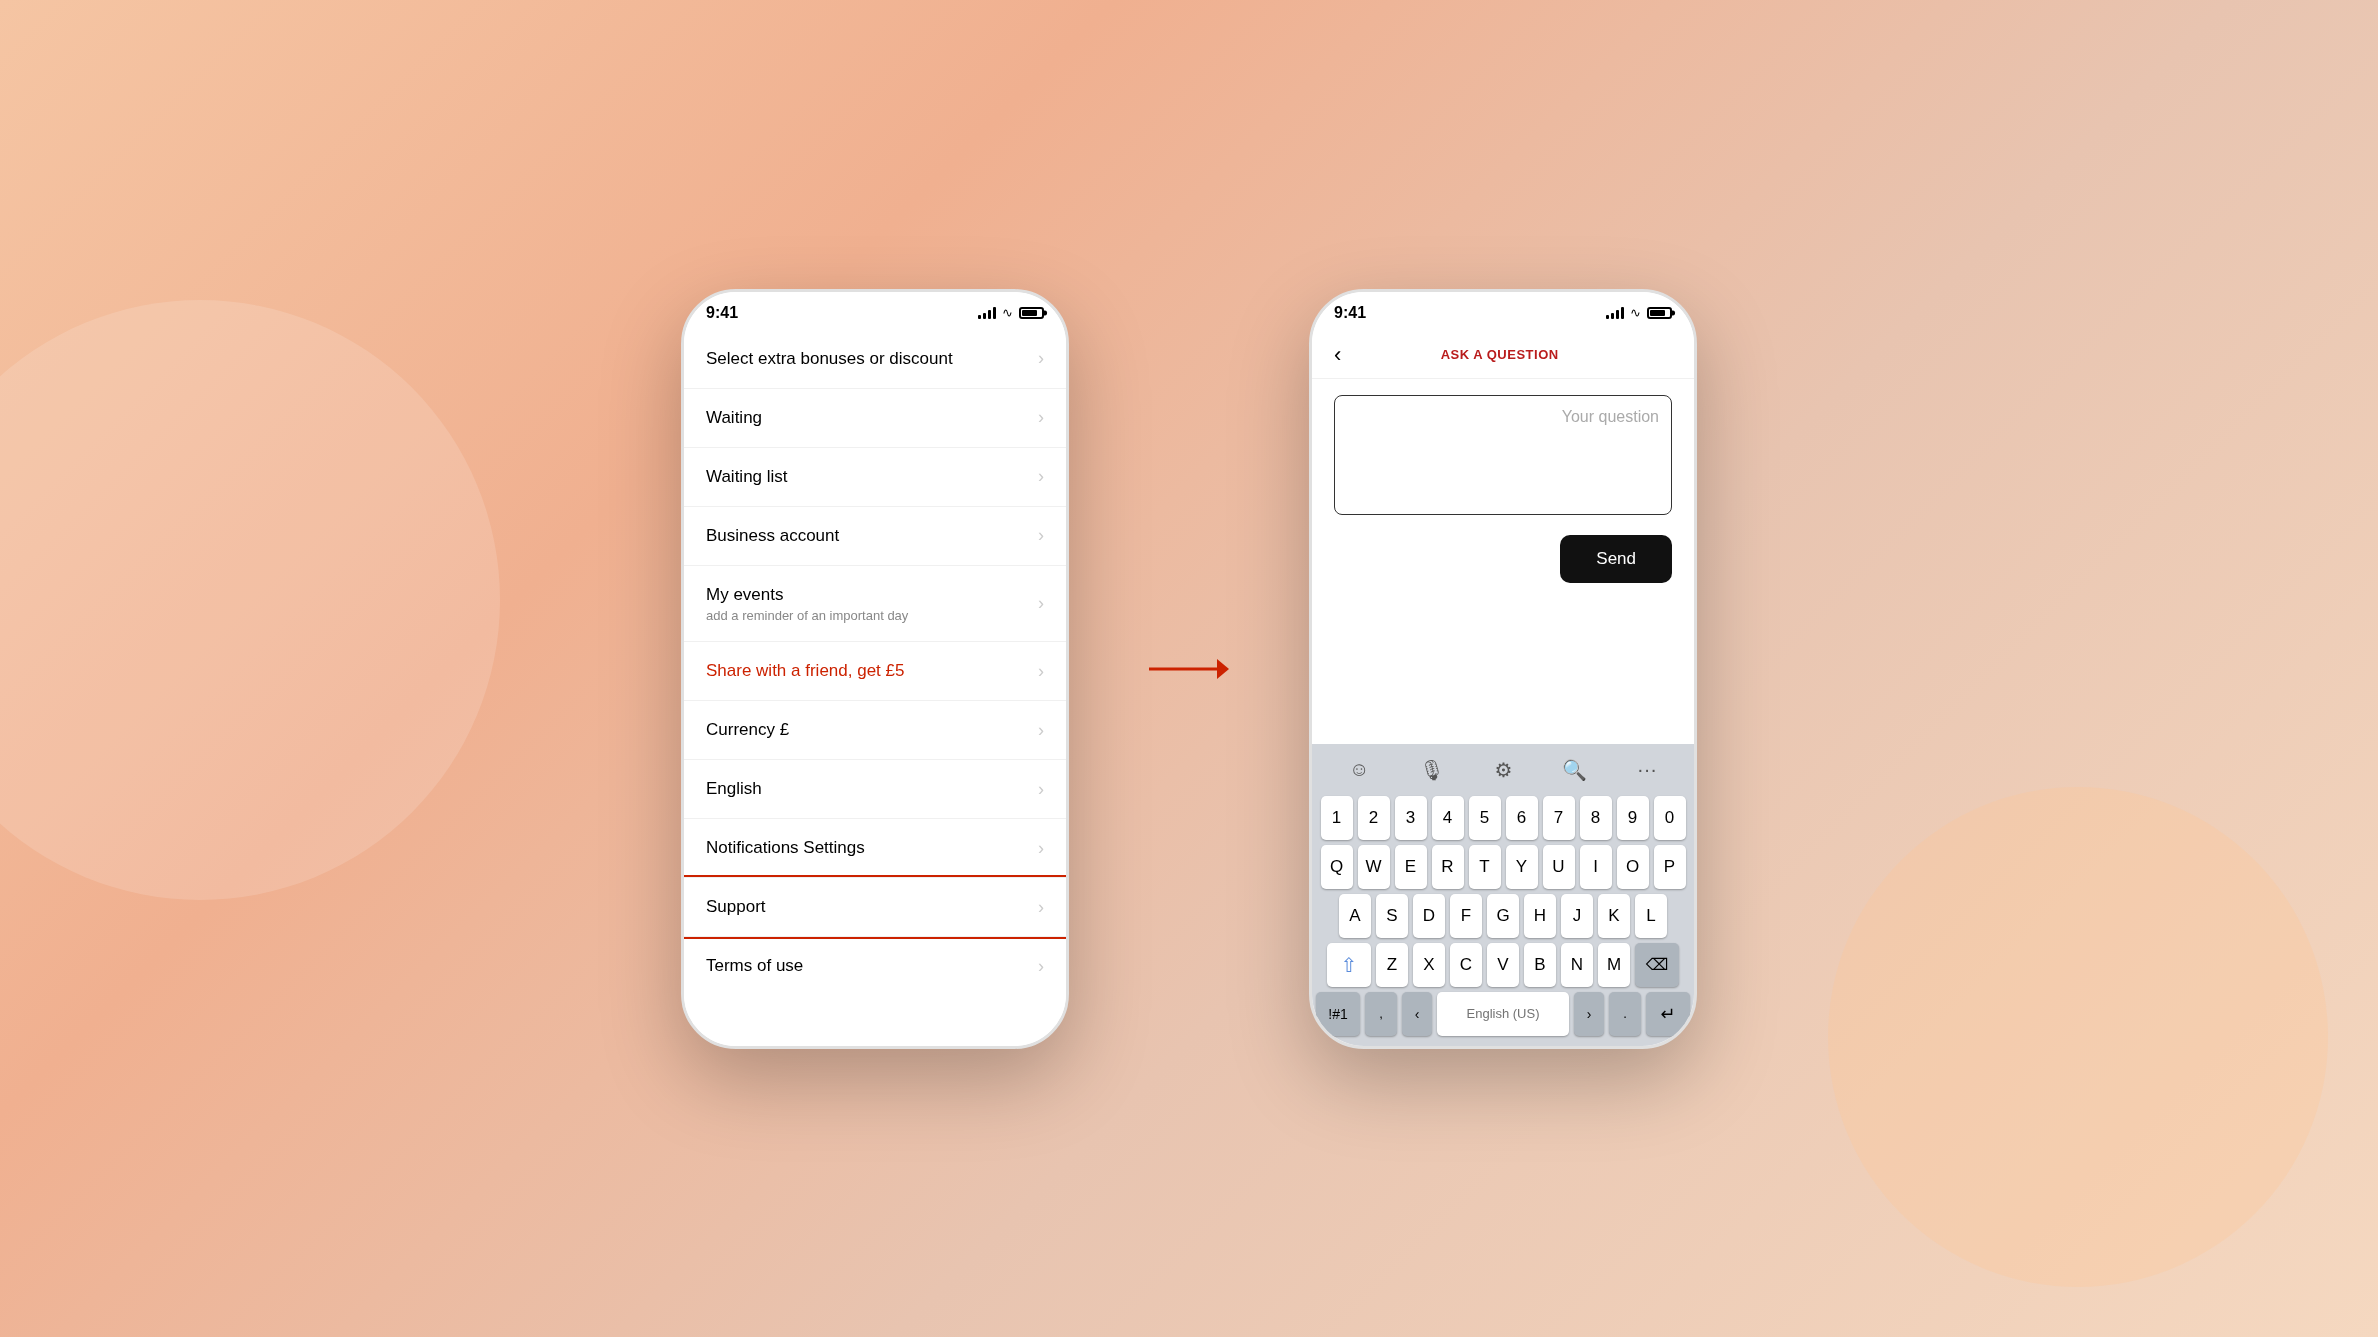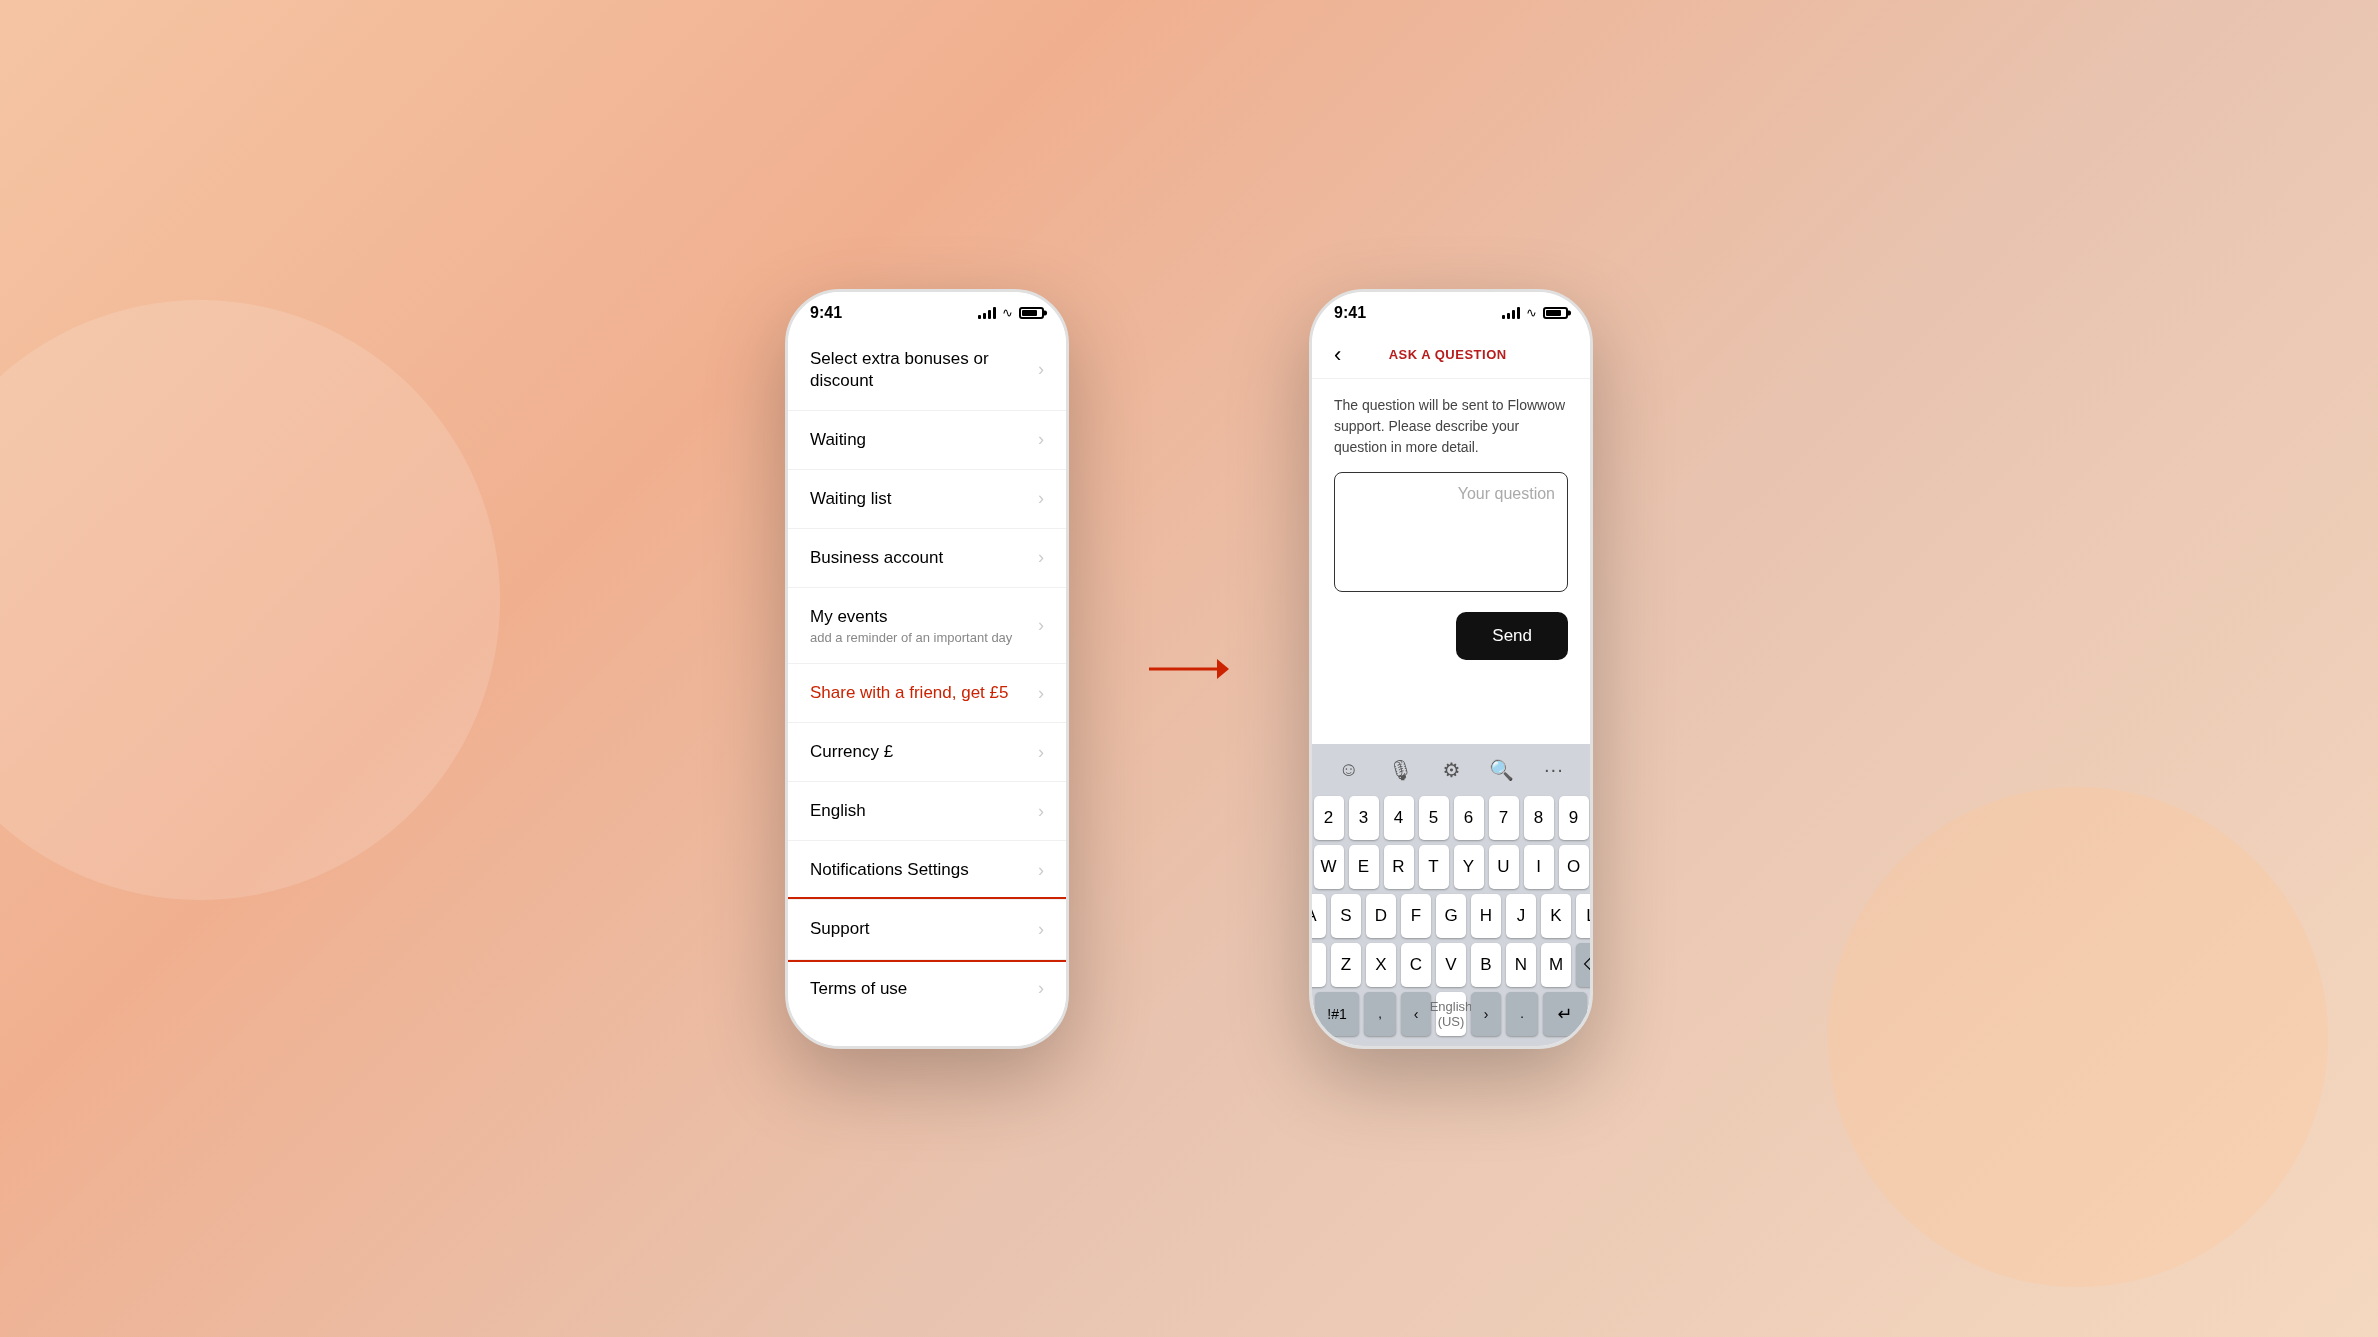--- a/index.html
+++ b/index.html
@@ -38,21 +38,21 @@
       right: 50px;
       bottom: 50px;
     }
 
     .phone-wrapper {
       position: relative;
       z-index: 10;
     }
 
     .phone {
-      width: 284px;
+      width: 388px;
       height: 760px;
       background: #fff;
       border-radius: 55px;
       border: 3px solid #e0e0e0;
       box-shadow: 0 30px 80px rgba(0,0,0,0.25), inset 0 0 0 2px rgba(255,255,255,0.8);
       overflow: hidden;
       display: flex;
       flex-direction: column;
       position: relative;
     }
@@ -505,21 +505,20 @@
         </div>
       </div>
     </div>
 
     <div class="ask-header">
       <span class="back-btn">‹</span>
       <span class="ask-title">ASK A QUESTION</span>
     </div>
 
     <div class="ask-body">
-      <p class="ask-description">The question will be sent to Flowwow support. Please describe your question in more detail.</p>
       <textarea class="ask-textarea" placeholder="Your question" style=""></textarea>
       <div class="send-btn-row">
         <button class="send-btn">Send</button>
       </div>
     </div>
 
     <div class="keyboard">
 
       <div class="kb-toolbar">
         <button class="kb-tool-btn">☺</button>

